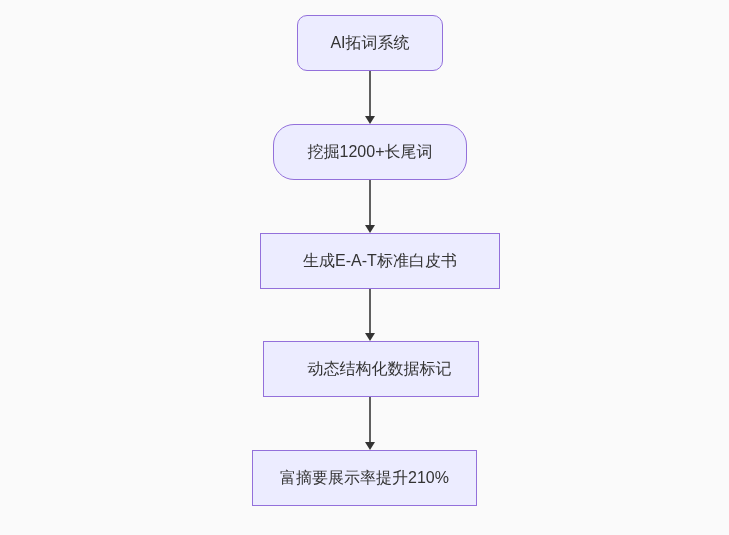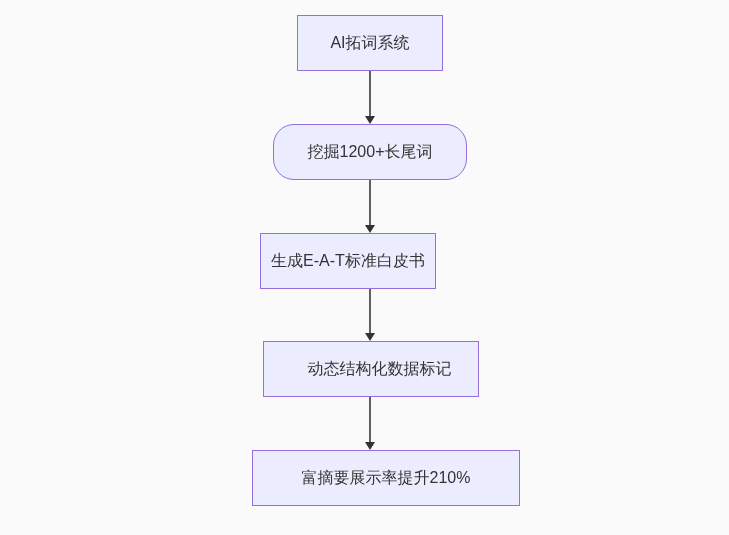--- a/index.html
+++ b/index.html
@@ -24,25 +24,25 @@
     border: 1.5px solid #9370db;
     color: #333333;
     font-size: 16px;
     line-height: 1;
     display: flex;
     align-items: center;
     justify-content: center;
     text-align: center;
     white-space: nowrap;
   }
-  .n1 { left: 297px; top: 15px;  width: 146px; }
+  .n1 { left: 297px; top: 15px;  width: 146px; border-radius: 10px; }
   .n2 { left: 273px; top: 124px; width: 194px; border-radius: 21px; }
-  .n3 { left: 260px; top: 233px; width: 176px; }
+  .n3 { left: 260px; top: 233px; width: 240px; }
   .n4 { left: 263px; top: 341px; width: 216px; padding-left: 17px; }
-  .n5 { left: 252px; top: 450px; width: 268px; }
+  .n5 { left: 252px; top: 450px; width: 225px; }
 
   .edge {
     position: absolute;
     left: 364px;
     width: 12px;
     height: 53px;
   }
   .e1 { top: 71px; }
   .e2 { top: 180px; }
   .e3 { top: 289px; height: 52px; }

